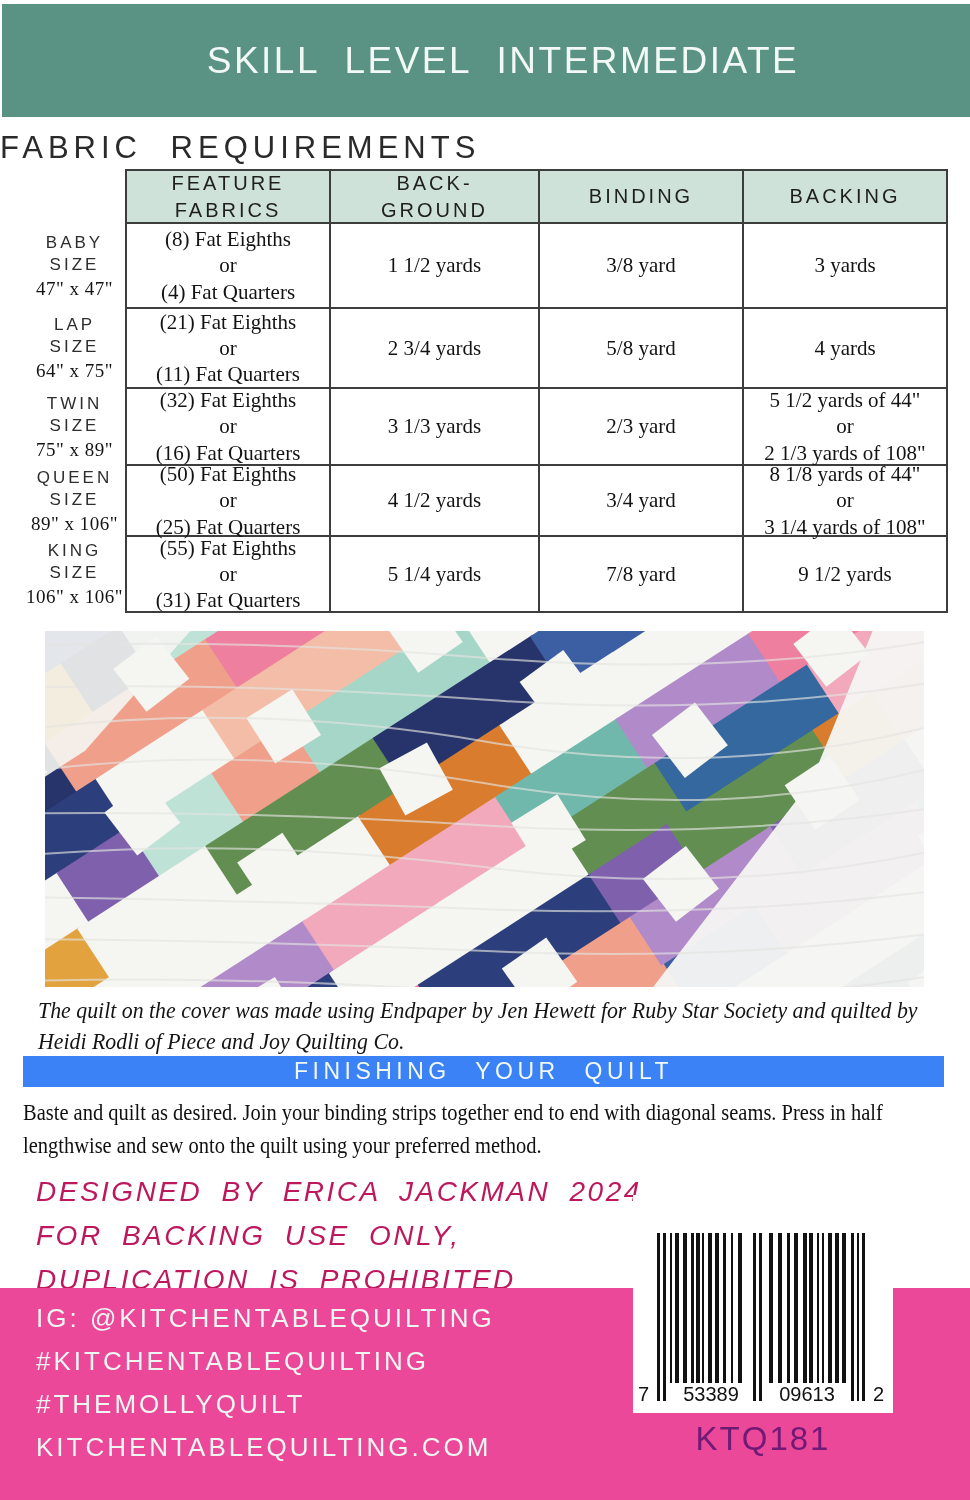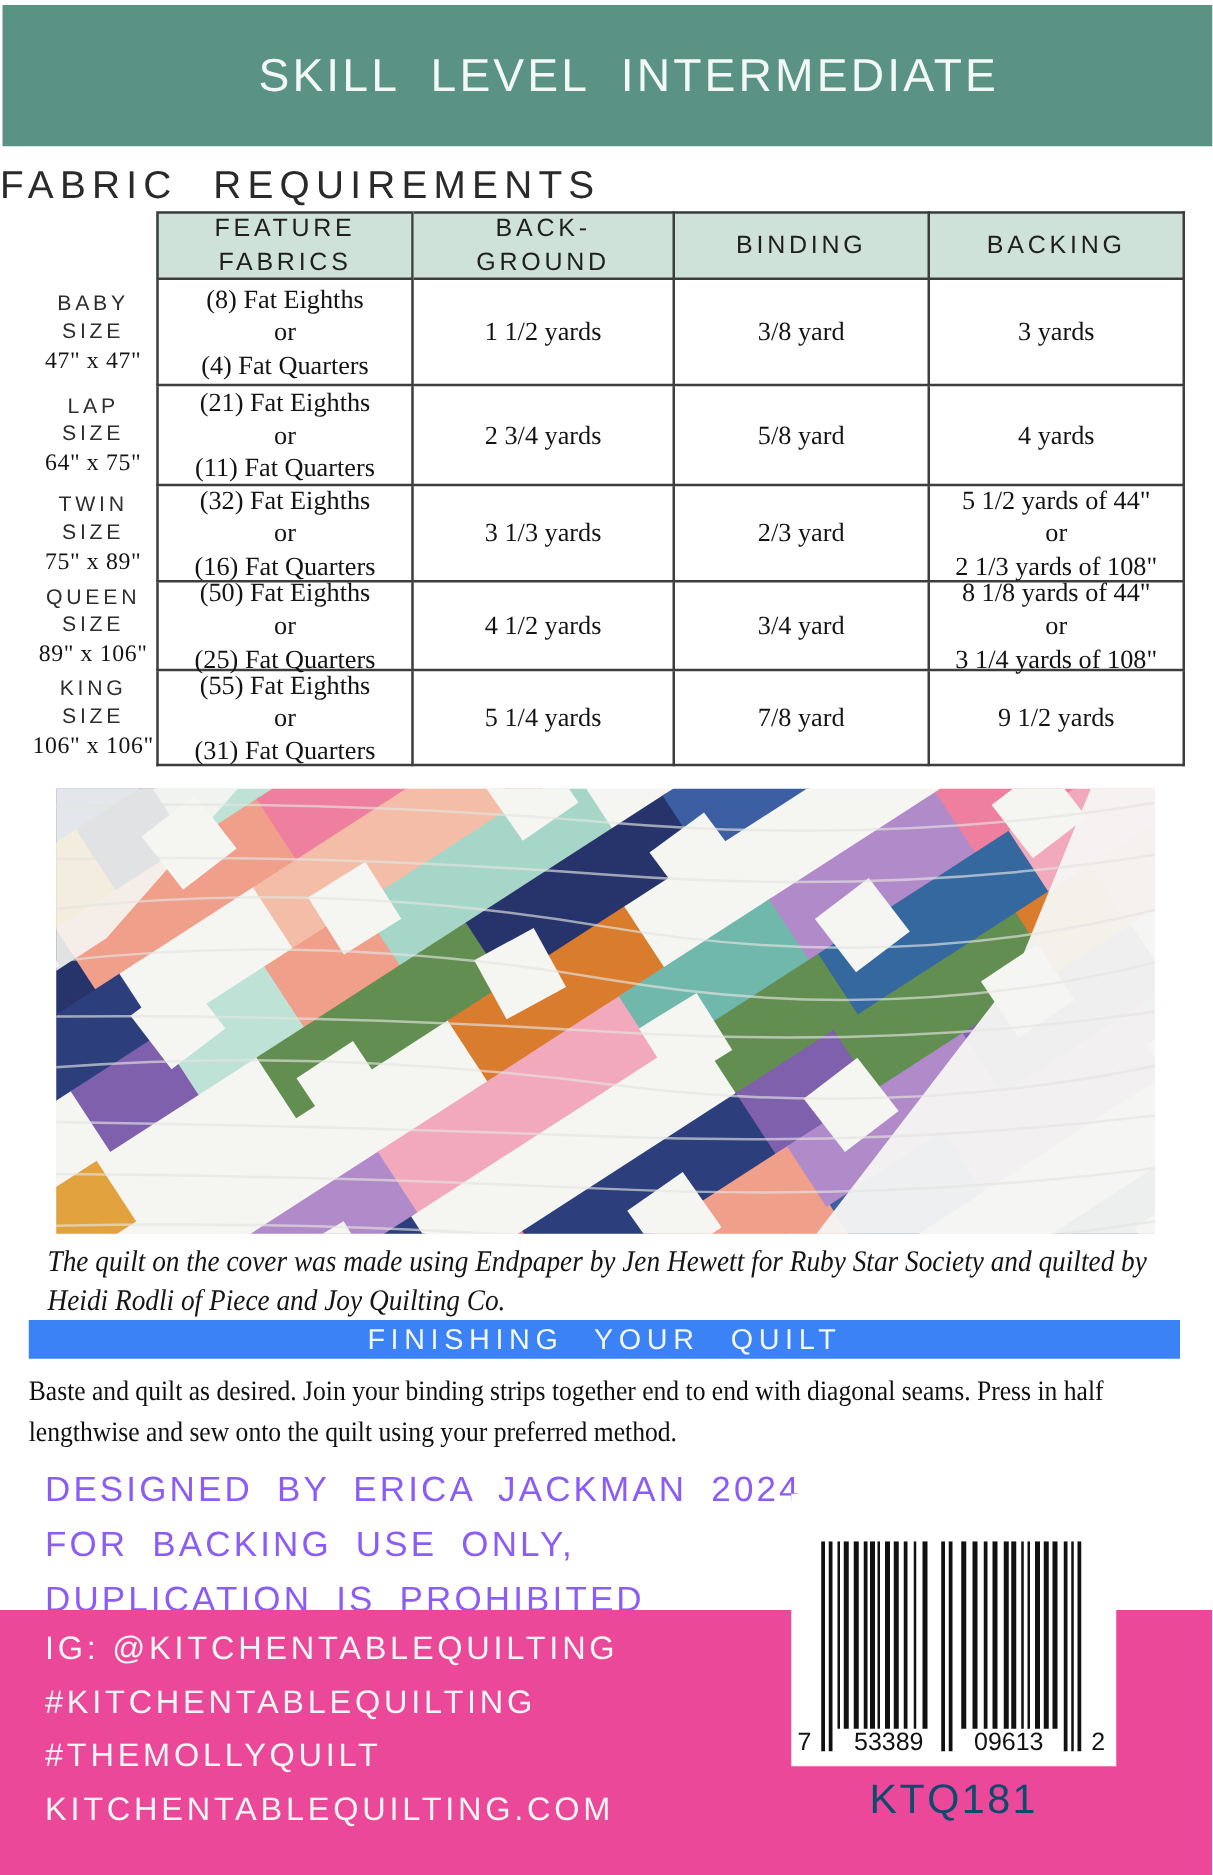--- a/index.html
+++ b/index.html
@@ -40,37 +40,37 @@
 
   
   .banner-fin{position:absolute;left:23px;top:1056px;width:921px;height:31px;background:#3b82f6;
               display:flex;align-items:center;justify-content:center;}
   .banner-fin span{color:#f2f8f5;font-size:23px;letter-spacing:4.5px;word-spacing:14px;}
   .finish-text{position:absolute;left:23px;top:1096px;color:#101010;
                font-family:"Liberation Serif",serif;font-size:22.5px;line-height:33px;
                transform:scaleX(.91);transform-origin:left top;white-space:nowrap;}
 
   
-  .designed{position:absolute;left:36px;top:1170px;color:#8b5cf6;
-            font-size:28px;letter-spacing:2.5px;word-spacing:9px;line-height:44px;white-space:nowrap;}
+  .designed{position:absolute;left:36px;top:1170px;color:#be185d;
+            font-size:28px;letter-spacing:2.5px;word-spacing:9px;line-height:44px;white-space:nowrap;font-style:italic;}
 
   
   .footer{position:absolute;left:0;top:1288px;width:970px;height:212px;background:#ec4899;}
   .footer-lines{position:absolute;left:36px;top:9px;color:#eef6f2;font-size:26px;
                 letter-spacing:3px;line-height:43px;white-space:nowrap;}
 
   
   .barcode-box{position:absolute;left:633px;top:1195px;width:260px;height:218px;background:#ffffff;}
   .barcode-box svg{position:absolute;left:0;top:38px;}
   .bc-digit{position:absolute;top:188px;font-size:20px;color:#111;font-family:"Liberation Sans",sans-serif;}
   .bc-d0{left:5px;}
   .bc-d1{left:36px;width:84px;text-align:center;}
   .bc-d2{left:132px;width:84px;text-align:center;}
   .bc-d3{left:240px;}
-  .sku{position:absolute;left:633px;top:1420px;width:260px;text-align:center;color:#0c4a6e;
+  .sku{position:absolute;left:633px;top:1420px;width:260px;text-align:center;color:#701a75;
        font-size:33px;letter-spacing:2px;}
 </style>
 </head>
 <body>
 
 <div class="page">
 
   <div class="banner-top">
     <span>SKILL LEVEL INTERMEDIATE</span>
   </div>

